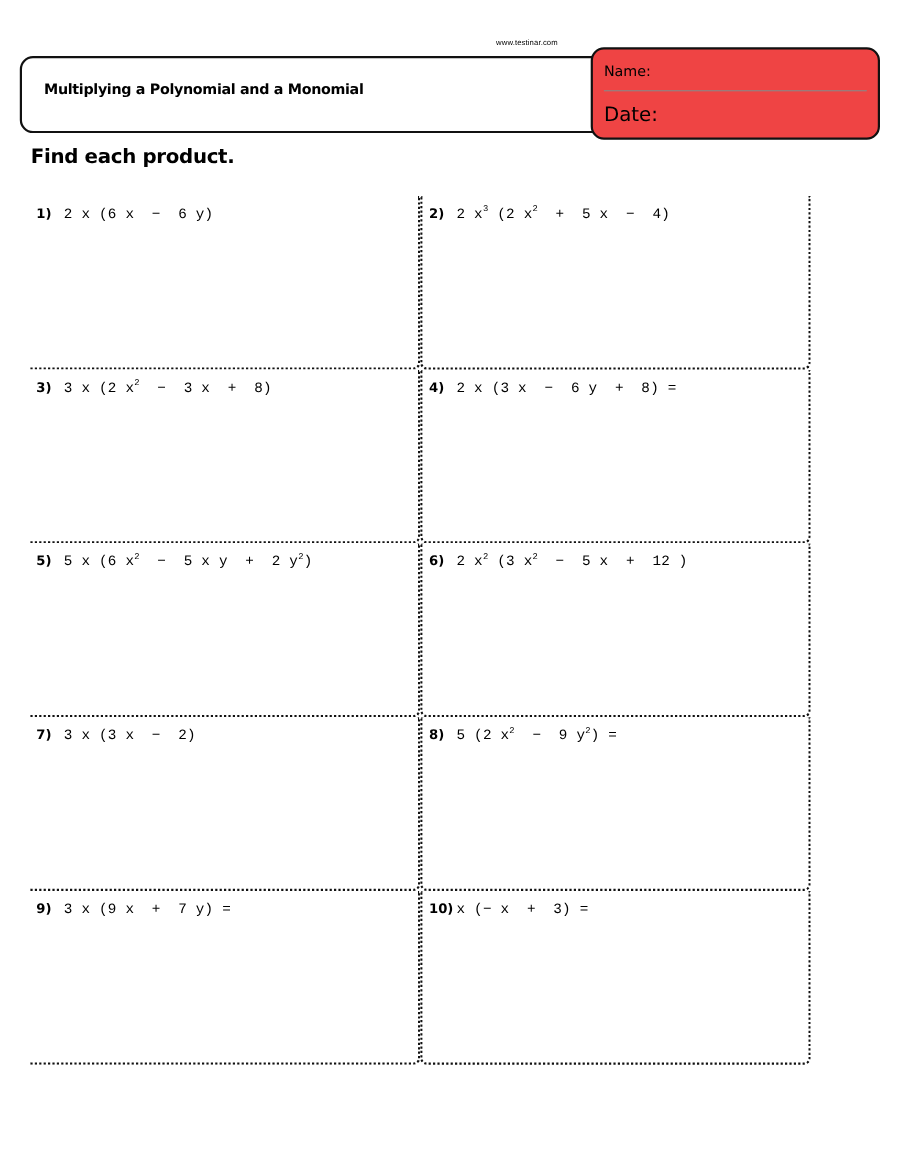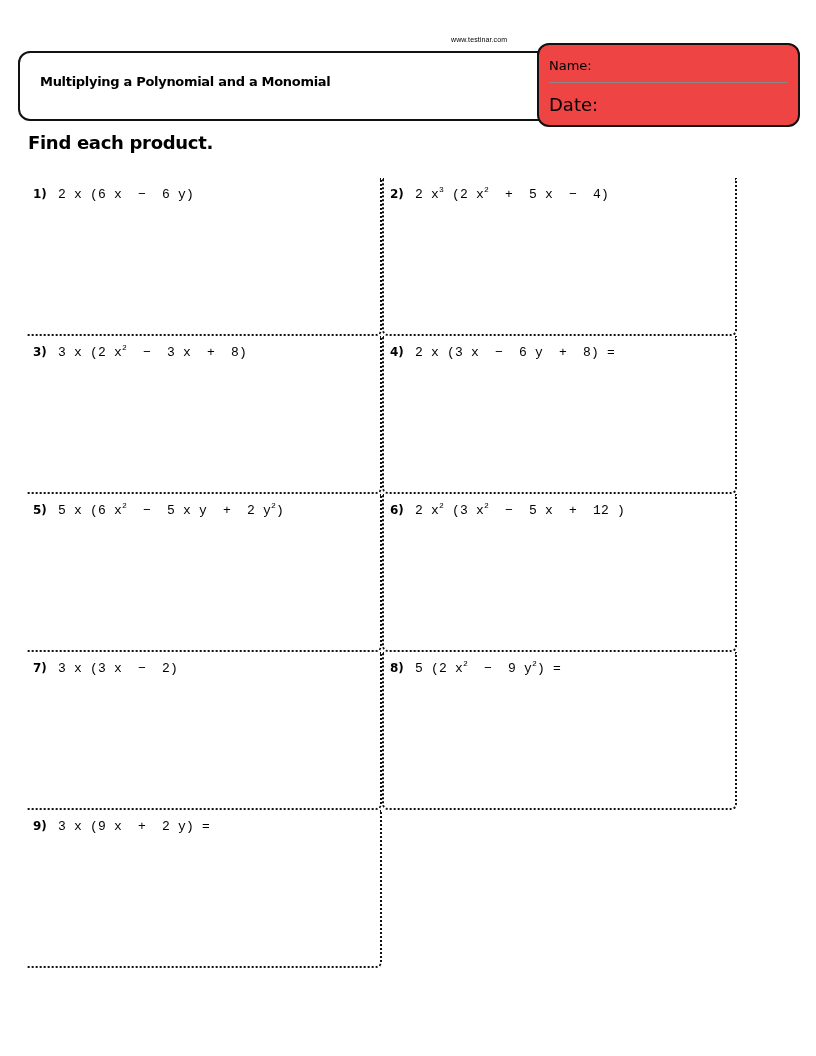--- a/index.html
+++ b/index.html
@@ -86,16 +86,20 @@
       <span class="expr">3 x (3 x  −  2)</span>
     </div>
     <div class="cell right">
       <span class="qnum">8)</span>
       <span class="expr">5 (2 x<sup>2</sup>  −  9 y<sup>2</sup>) =</span>
     </div>
   </div>
   <div class="row">
     <div class="cell left">
       <span class="qnum">9)</span>
-      <span class="expr">3 x (9 x  +  2 y) =</span>
+      <span class="expr">3 x (9 x  +  7 y) =</span>
+    </div>
+    <div class="cell right">
+      <span class="qnum">10)</span>
+      <span class="expr">x (− x  +  3) =</span>
     </div>
   </div>
 </div>
 
 </body></html>

